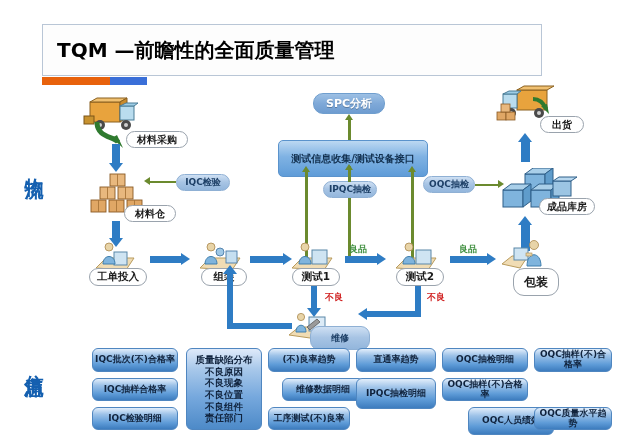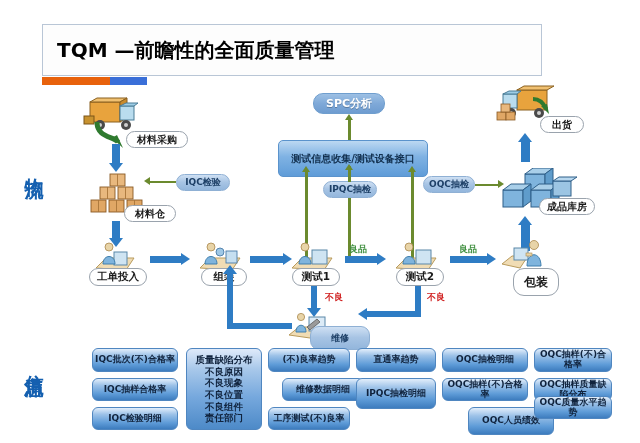--- a/index.html
+++ b/index.html
@@ -362,16 +362,15 @@
   <div class="kpi" style="left:268px; top:407px; width:82px; height:23px;">工序测试(不)良率</div>
 
   <div class="kpi" style="left:356px; top:348px; width:80px; height:24px;">直通率趋势</div>
   <div class="kpi" style="left:356px; top:378px; width:80px; height:31px;">IPQC抽检明细</div>
 
   <div class="kpi" style="left:442px; top:348px; width:86px; height:24px;">OQC抽检明细</div>
   <div class="kpi" style="left:442px; top:378px; width:86px; height:23px;">OQC抽样(不)合格率</div>
   <div class="kpi" style="left:468px; top:407px; width:86px; height:28px;text-align:right;">OQC人员绩效</div>
 
   <div class="kpi" style="left:534px; top:348px; width:78px; height:24px;">OQC抽样(不)合格率</div>
-  <div class="kpi" style="left:534px; top:378px; width:78px; height:23px;">OQC抽样质量缺陷分布</div>
-  <div class="kpi" style="left:534px; top:396px; width:78px; height:23px;">OQC质量水平趋势</div>
+  <div class="kpi" style="left:534px; top:407px; width:78px; height:23px;">OQC质量水平趋势</div>
 
 </div>
 
 </body></html>

